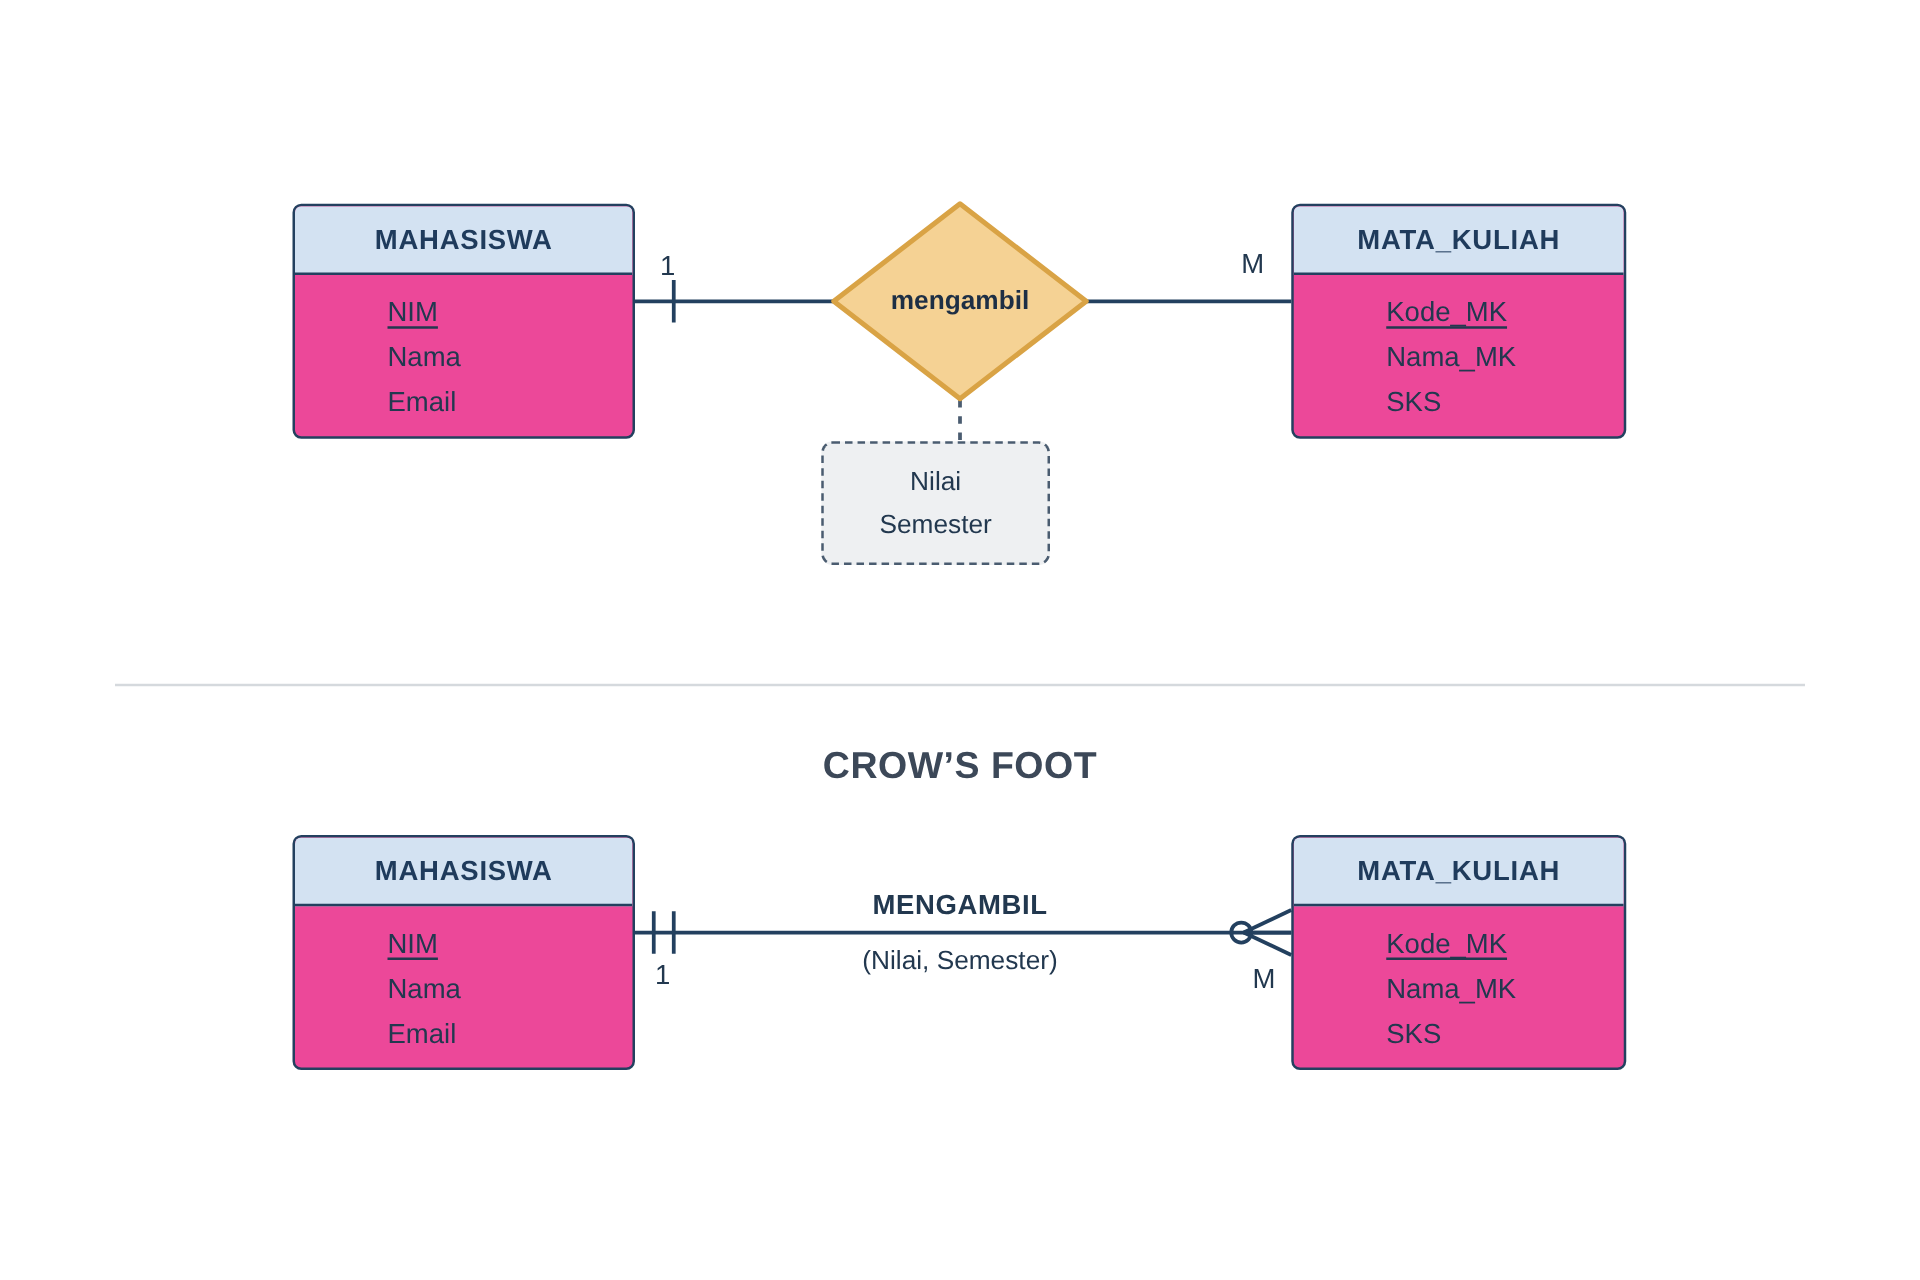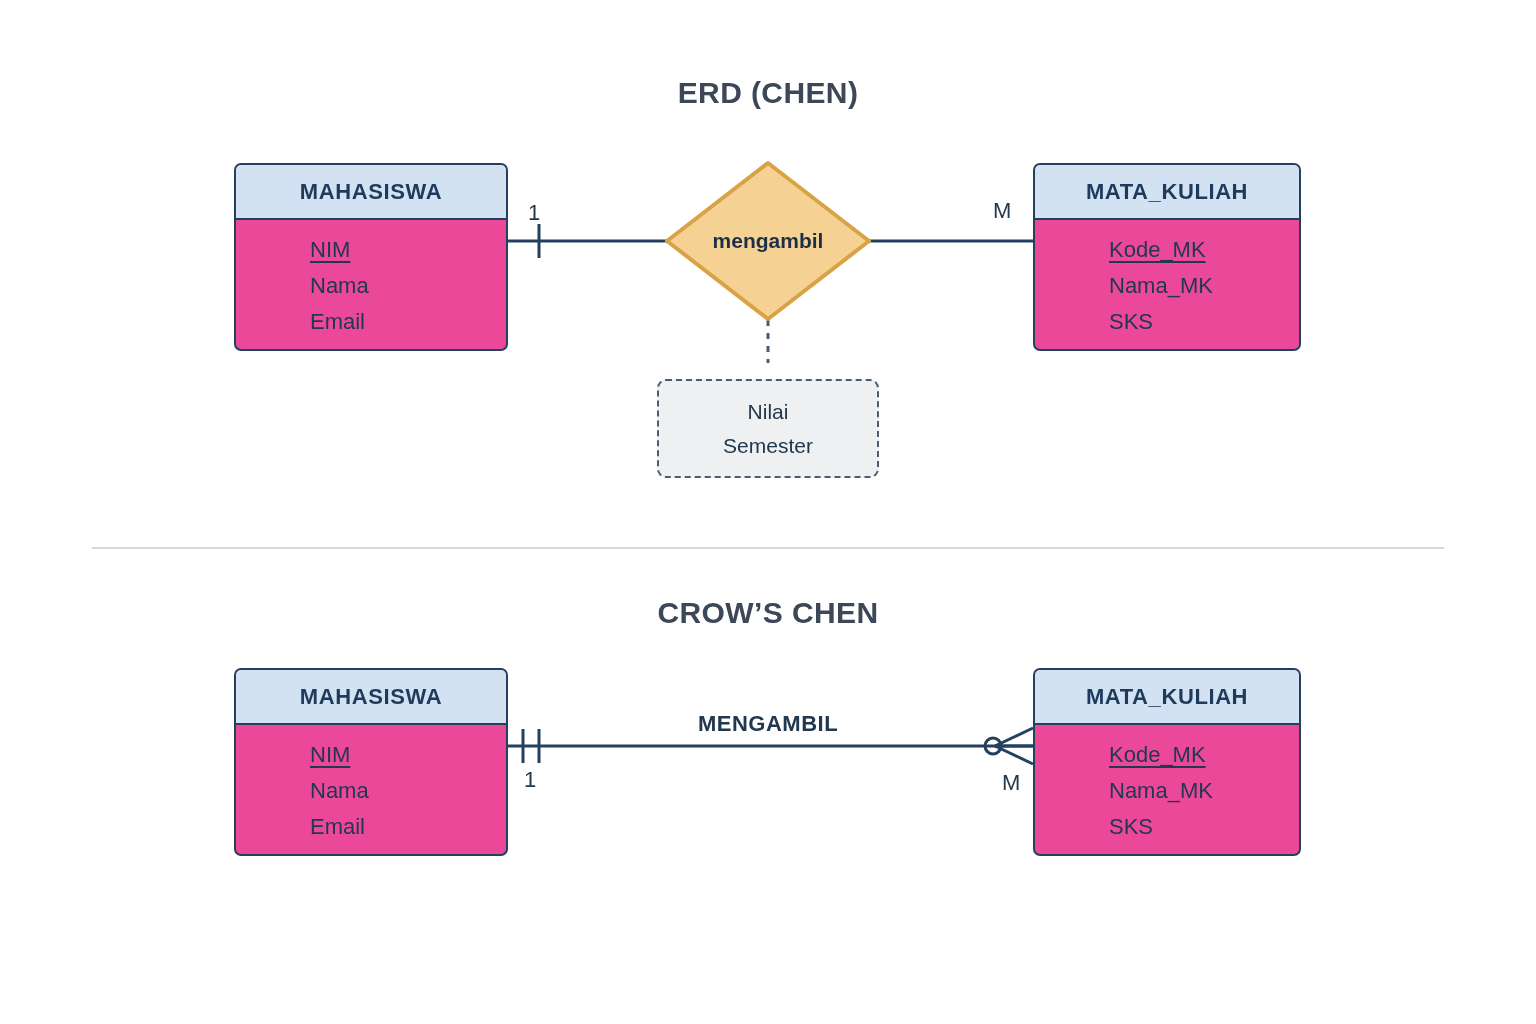--- a/index.html
+++ b/index.html
@@ -104,22 +104,22 @@
     font-size: 21px;
     font-weight: bold;
     color: #1d2f45;
     pointer-events: none;
   }
 
   
   .attr-box {
     position: absolute;
     left: 657px;
-    top: 379px;
-    width: 222px;
+    top: 353px;
+    width: 183px;
     height: 99px;
     box-sizing: border-box;
     border: 2px dashed #4a5c70;
     border-radius: 9px;
     background: #eef0f2;
     display: flex;
     flex-direction: column;
     align-items: center;
     justify-content: center;
   }
@@ -166,21 +166,20 @@
     top: 757px;
     font-size: 21px;
     color: #22384f;
   }
 </style>
 </head>
 <body>
 
 <div class="canvas">
 
-  <div class="section-title" id="title-chen">ERD (CHEN)</div>
 
   <div class="entity" id="ent-mhs-chen">
     <div class="entity-header">MAHASISWA</div>
     <div class="entity-body">
       <div class="attr pk">NIM</div>
       <div class="attr">Nama</div>
       <div class="attr">Email</div>
     </div>
   </div>
 
@@ -213,21 +212,21 @@
   <div class="card-label" id="card-1-chen">1</div>
   <div class="card-label" id="card-m-chen">M</div>
 
   <div class="attr-box">
     <div>Nilai</div>
     <div>Semester</div>
   </div>
 
   <div class="divider"></div>
 
-  <div class="section-title" id="title-crow">CROW’S CHEN</div>
+  <div class="section-title" id="title-crow">CROW’S FOOT</div>
 
   <div class="entity" id="ent-mhs-crow">
     <div class="entity-header">MAHASISWA</div>
     <div class="entity-body">
       <div class="attr pk">NIM</div>
       <div class="attr">Nama</div>
       <div class="attr">Email</div>
     </div>
   </div>
 
@@ -248,17 +247,18 @@
     <line x1="539" y1="729" x2="539" y2="763" stroke="#23405f" stroke-width="3"></line>
 
     <line x1="995" y1="746" x2="1033" y2="728" stroke="#23405f" stroke-width="3"></line>
     <line x1="995" y1="746" x2="1033" y2="746" stroke="#23405f" stroke-width="3"></line>
     <line x1="995" y1="746" x2="1033" y2="764" stroke="#23405f" stroke-width="3"></line>
 
     <circle cx="993" cy="746" r="8" fill="none" stroke="#23405f" stroke-width="3"></circle>
   </svg>
 
   <div class="rel-label" id="rel-name-crow">MENGAMBIL</div>
+  <div class="rel-label" id="rel-attrs-crow">(Nilai, Semester)</div>
 
   <div class="card-label" id="card-1-crow">1</div>
   <div class="card-label" id="card-m-crow">M</div>
 
 </div>
 
 </body></html>

